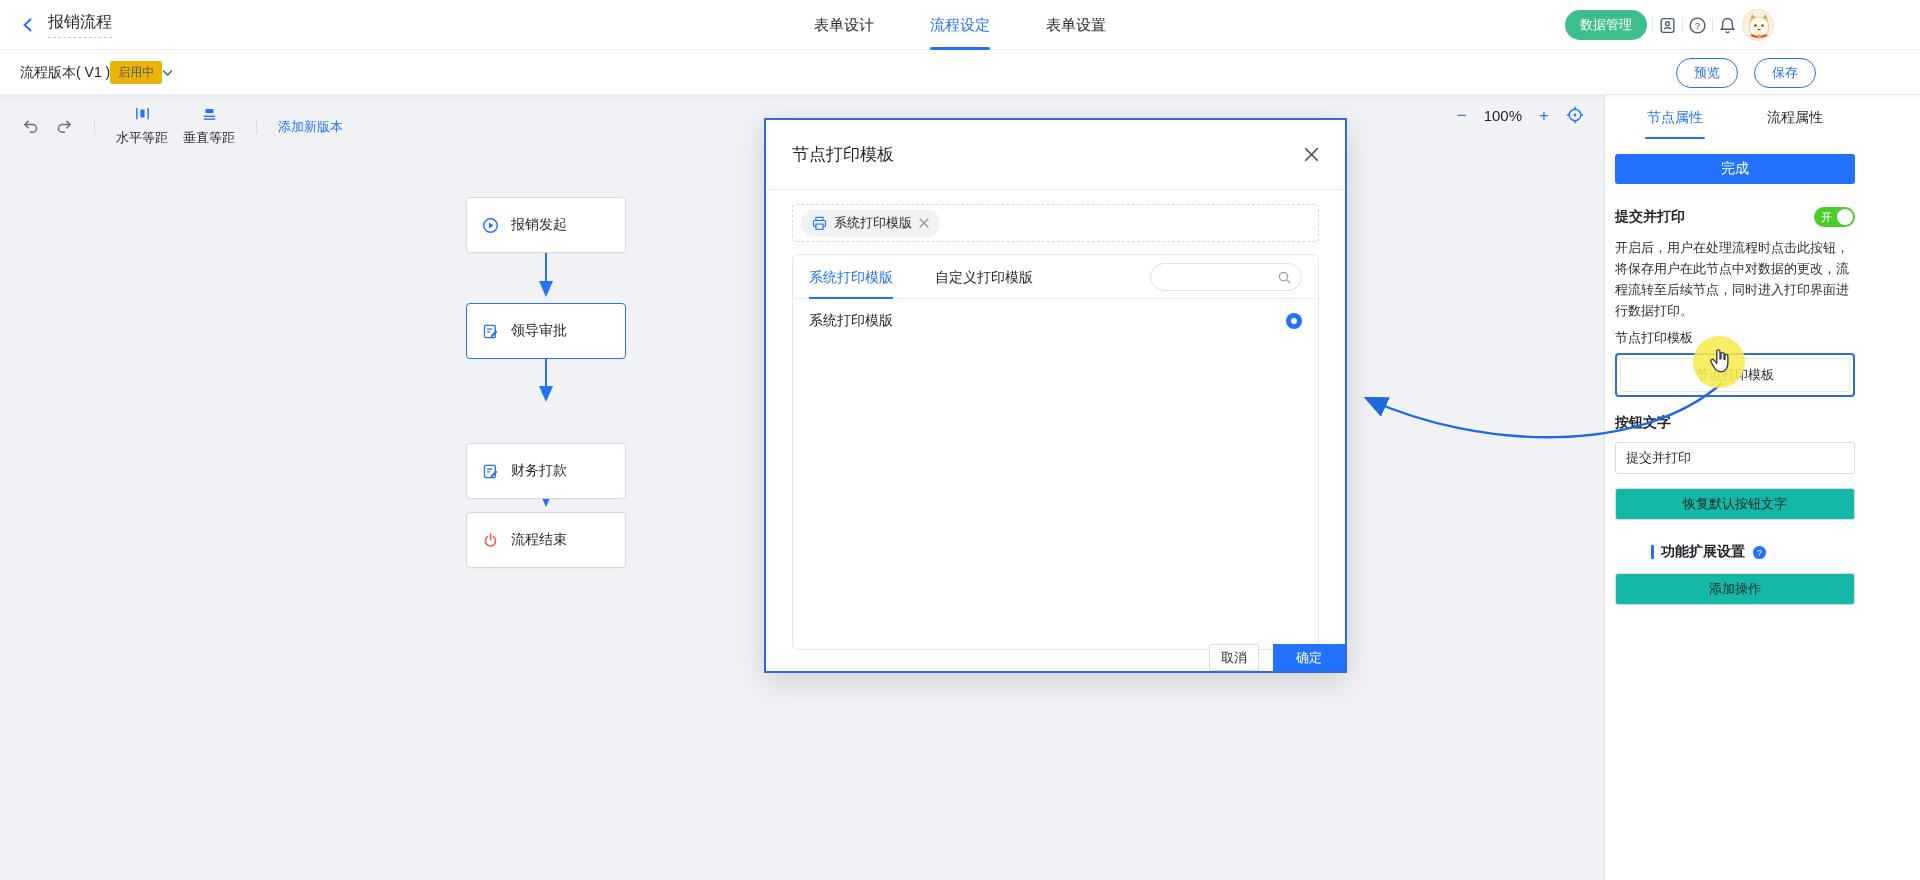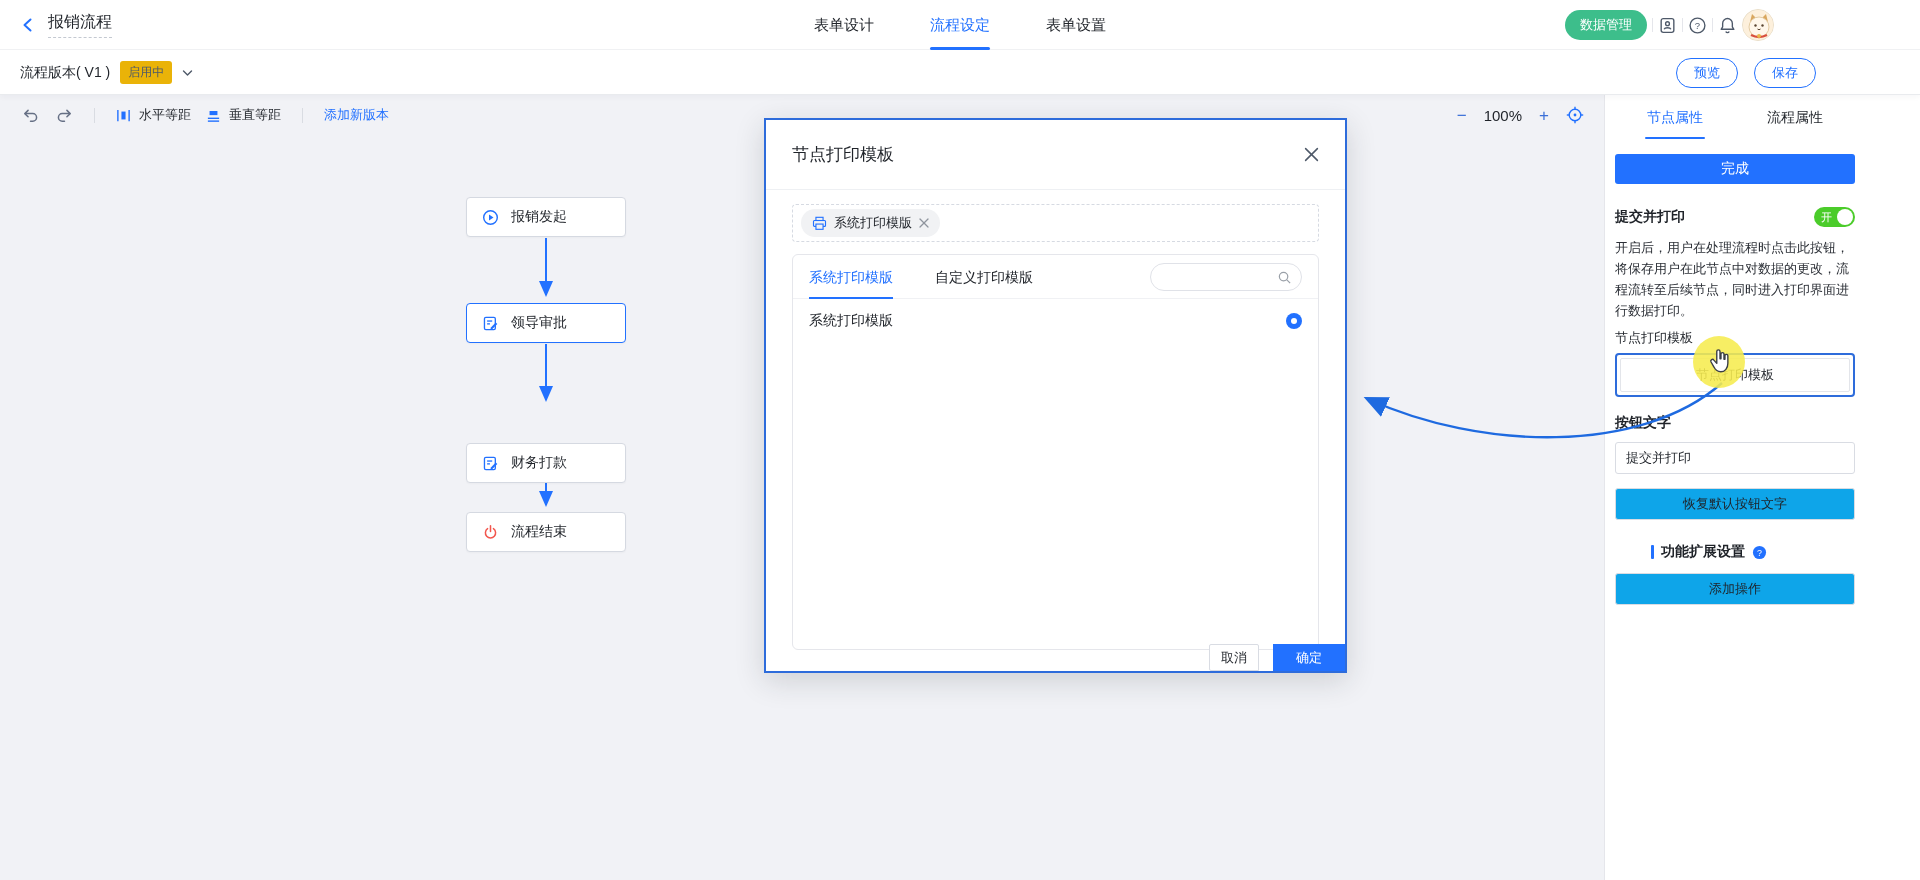--- a/index.html
+++ b/index.html
@@ -20,37 +20,37 @@
   .htab.active { color:#2271ff; }
   .htab.active::after { content:""; position:absolute; left:0; right:0; bottom:0; height:3px; border-radius:2px; background:#2271ff; }
   .header-right { position:absolute; right:146px; top:0; height:50px; display:flex; align-items:center; gap:5px; }
   .pill-green { background:#3dbe8b; color:#fff; font-size:13px; padding:6px 15px; border-radius:15px; border:none; cursor:pointer; }
   .hdr-div { width:1px; height:14px; background:#e5e6eb; }
   .hicon { color:#4e5969; }
   .avatar { width:32px; height:32px; border-radius:50%; overflow:hidden; background:#fdf0dc; border:1px solid #eadfca; }
 
   
   .version-bar { position:absolute; top:50px; left:0; width:1920px; height:45px; background:#fff; border-bottom:1px solid #e9ebee; box-shadow:0 2px 6px rgba(31,35,41,.04); z-index:5; }
-  .vb-left { position:absolute; left:20px; top:0; height:45px; display:flex; align-items:center; gap:10px; }
+  .vb-left { position:absolute; left:20px; top:0; height:45px; display:flex; align-items:center; }
   .badge { background:#eab308; color:#4e5969; font-size:12px; padding:3px 8px; border-radius:3px; }
   .vb-right { position:absolute; right:104px; top:0; height:45px; display:flex; align-items:center; gap:16px; }
   .pill-outline { border:1px solid #2271ff; color:#2271ff; background:#fff; border-radius:15px; font-size:13px; padding:5px 17px; cursor:pointer; }
 
   
   .canvas { position:absolute; top:95px; left:0; width:1604px; height:785px; background:#f1f2f6; }
   .canvas-toolbar { position:absolute; top:11px; left:22px; display:flex; align-items:center; gap:15px; }
   .tb-div { width:1px; height:15px; background:#d9dce2; margin:0 6px; }
-  .tb-item { display:flex; align-items:center; gap:8px; font-size:13px; color:#1f2329; cursor:pointer; }
+  .tb-item { display:flex; align-items:center; gap:8px; font-size:13px; color:#1f2329; cursor:pointer;flex-direction:column; }
   .tb-link { color:#2271ff; font-size:13px; cursor:pointer; }
   .zoom-controls { position:absolute; top:11px; right:20px; display:flex; align-items:center; gap:17px; }
   .zoom-btn { color:#3a6fd8; font-size:17px; line-height:17px; cursor:pointer; }
   .zoom-level { font-size:15px; color:#1f2329; }
 
   
-  .flow-node { position:absolute; left:466px; width:160px; height:40px; background:#fff; border:1px solid #d5d9e1; border-radius:4px; display:flex; align-items:center; gap:12px; padding-left:15px; font-size:14px; cursor:pointer; box-shadow:0 1px 2px rgba(31,35,41,.03); }
+  .flow-node { position:absolute; left:466px; width:160px; height:56px; background:#fff; border:1px solid #d5d9e1; border-radius:4px; display:flex; align-items:center; gap:12px; padding-left:15px; font-size:14px; cursor:pointer; box-shadow:0 1px 2px rgba(31,35,41,.03); }
   .flow-node.selected { border:1.5px solid #2271ff; }
   .n1 { top:102px; } .n2 { top:208px; } .n3 { top:312px;margin-top:36px; } .n4 { top:417px; }
   .flow-arrows { position:absolute; top:0; left:0; pointer-events:none; }
 
   
   .modal { position:absolute; left:764px; top:118px; width:583px; height:555px; background:#fff; border:2px solid #2e6cdb; box-shadow:0 8px 28px rgba(31,35,41,.16); z-index:10; }
   .modal-header { height:70px; display:flex; align-items:center; justify-content:space-between; padding:0 26px; border-bottom:1px solid #eef0f3; }
   .modal-title { font-size:17px; }
   .modal-close { cursor:pointer; color:#4e5969; }
   .modal-body { padding:14px 26px 0; }
@@ -84,21 +84,21 @@
   .bold-lbl { font-size:14px; font-weight:bold; }
   .toggle { width:41px; height:20px; border-radius:10px; background:#4bcc2a; position:relative; cursor:pointer; }
   .toggle-txt { position:absolute; left:7px; top:3px; color:#fff; font-size:11px; line-height:14px; }
   .toggle-knob { position:absolute; right:2px; top:2px; width:16px; height:16px; border-radius:50%; background:#fff; }
   .desc { margin-top:10px; font-size:13px; line-height:21px; color:#2b2f36; }
   .sm-lbl { margin-top:8px; font-size:13px; }
   .outline-wrap { margin-top:6px; border:2px solid #2e6cdb; border-radius:4px; padding:3px; }
   .npt-btn { width:100%; height:34px; background:#fff; border:1px solid #e3e5ea; border-radius:2px; font-size:13px; color:#1f2329; cursor:pointer; font-family:inherit; }
   .lbl-mt { margin-top:17px; }
   .text-input { margin-top:10px; width:240px; height:32px; border:1px solid #d9dce3; border-radius:3px; padding:0 10px; font-size:13px; font-family:inherit; color:#1f2329; outline:none; }
-  .ghost-btn { margin-top:14px; width:240px; height:32px; background:#0ea5e9; border:1px solid #d9dce3; border-radius:3px; font-size:13px; color:#1f2329; cursor:pointer; font-family:inherit; }
+  .ghost-btn { margin-top:14px; width:240px; height:32px; background:#14b8a6; border:1px solid #d9dce3; border-radius:3px; font-size:13px; color:#1f2329; cursor:pointer; font-family:inherit; }
   .ext-header { margin-top:23px; display:flex; align-items:center; gap:7px;padding-left:36px; }
   .blue-bar { width:3px; height:14px; background:#2271ff; border-radius:1px; }
 
   
   .annotation { position:absolute; top:0; left:0; width:1920px; height:880px; pointer-events:none; z-index:13; }
   .hl-circle { position:absolute; left:1693px; top:336px; width:52px; height:52px; border-radius:50%; background:#f6ec4f; opacity:.88; z-index:14; pointer-events:none; }
   .hand-cursor { position:absolute; left:1707px; top:347px; z-index:15; pointer-events:none; }
 </style>
 </head>
 <body>

